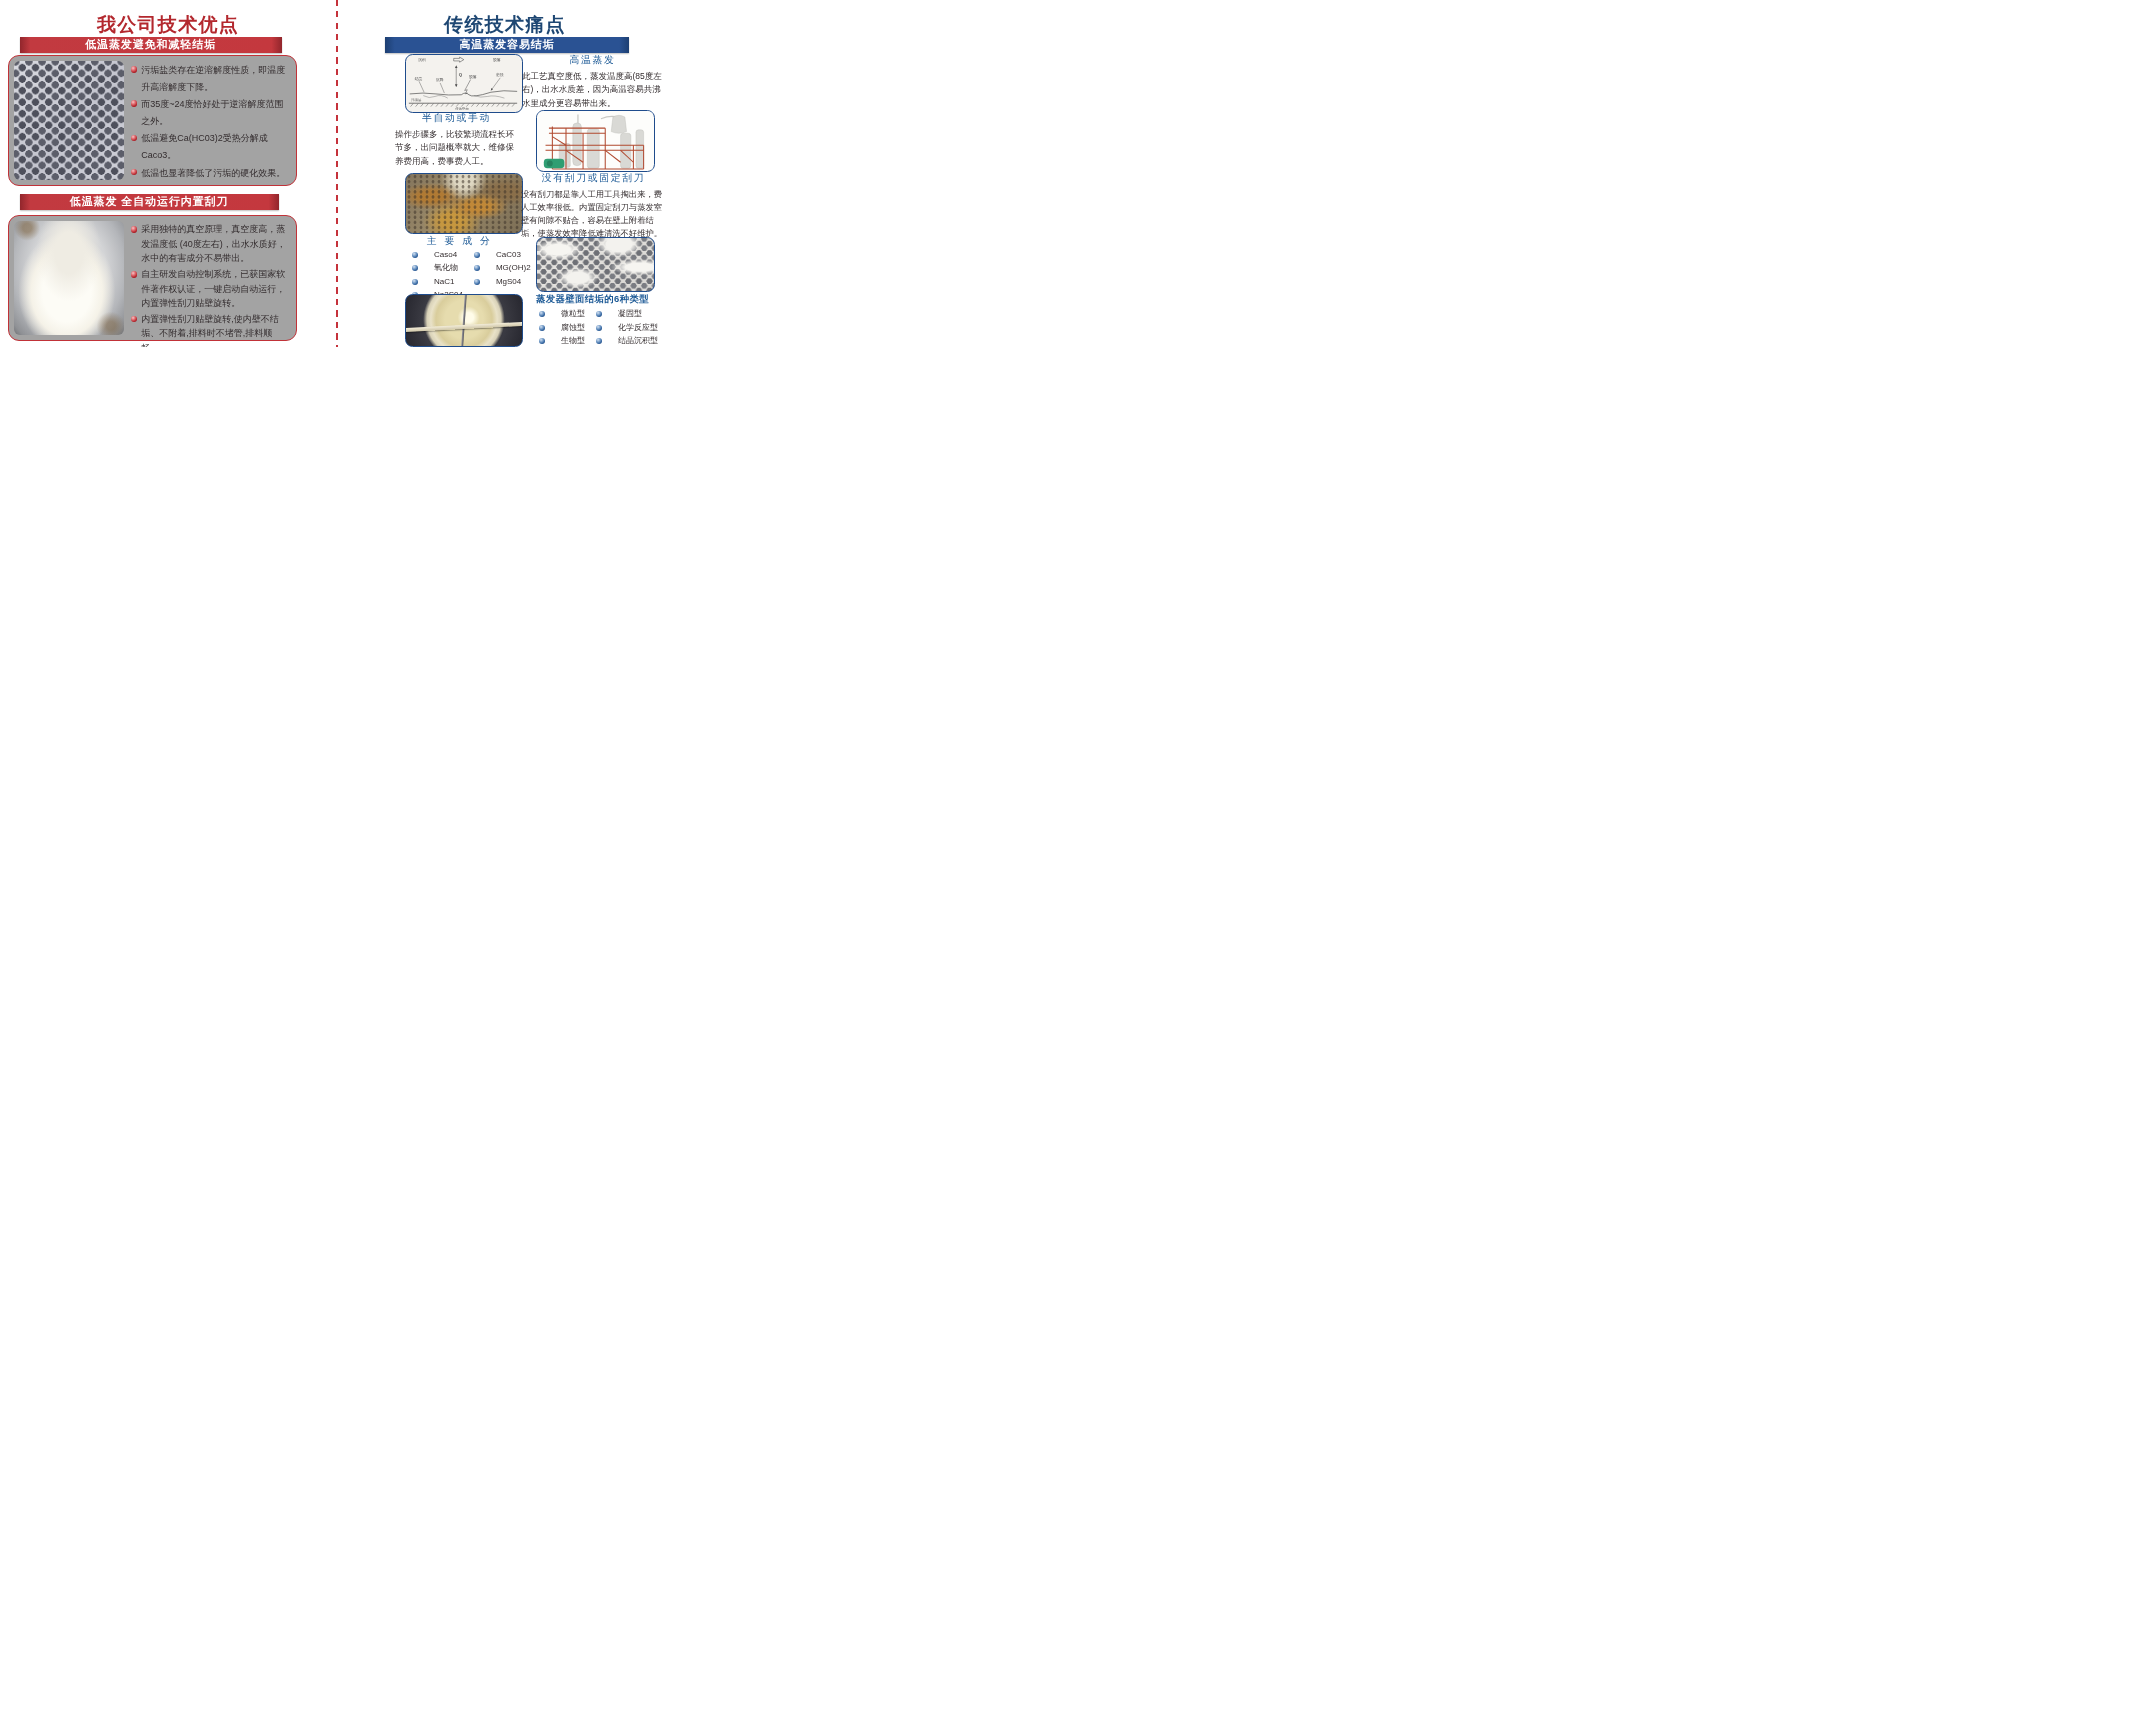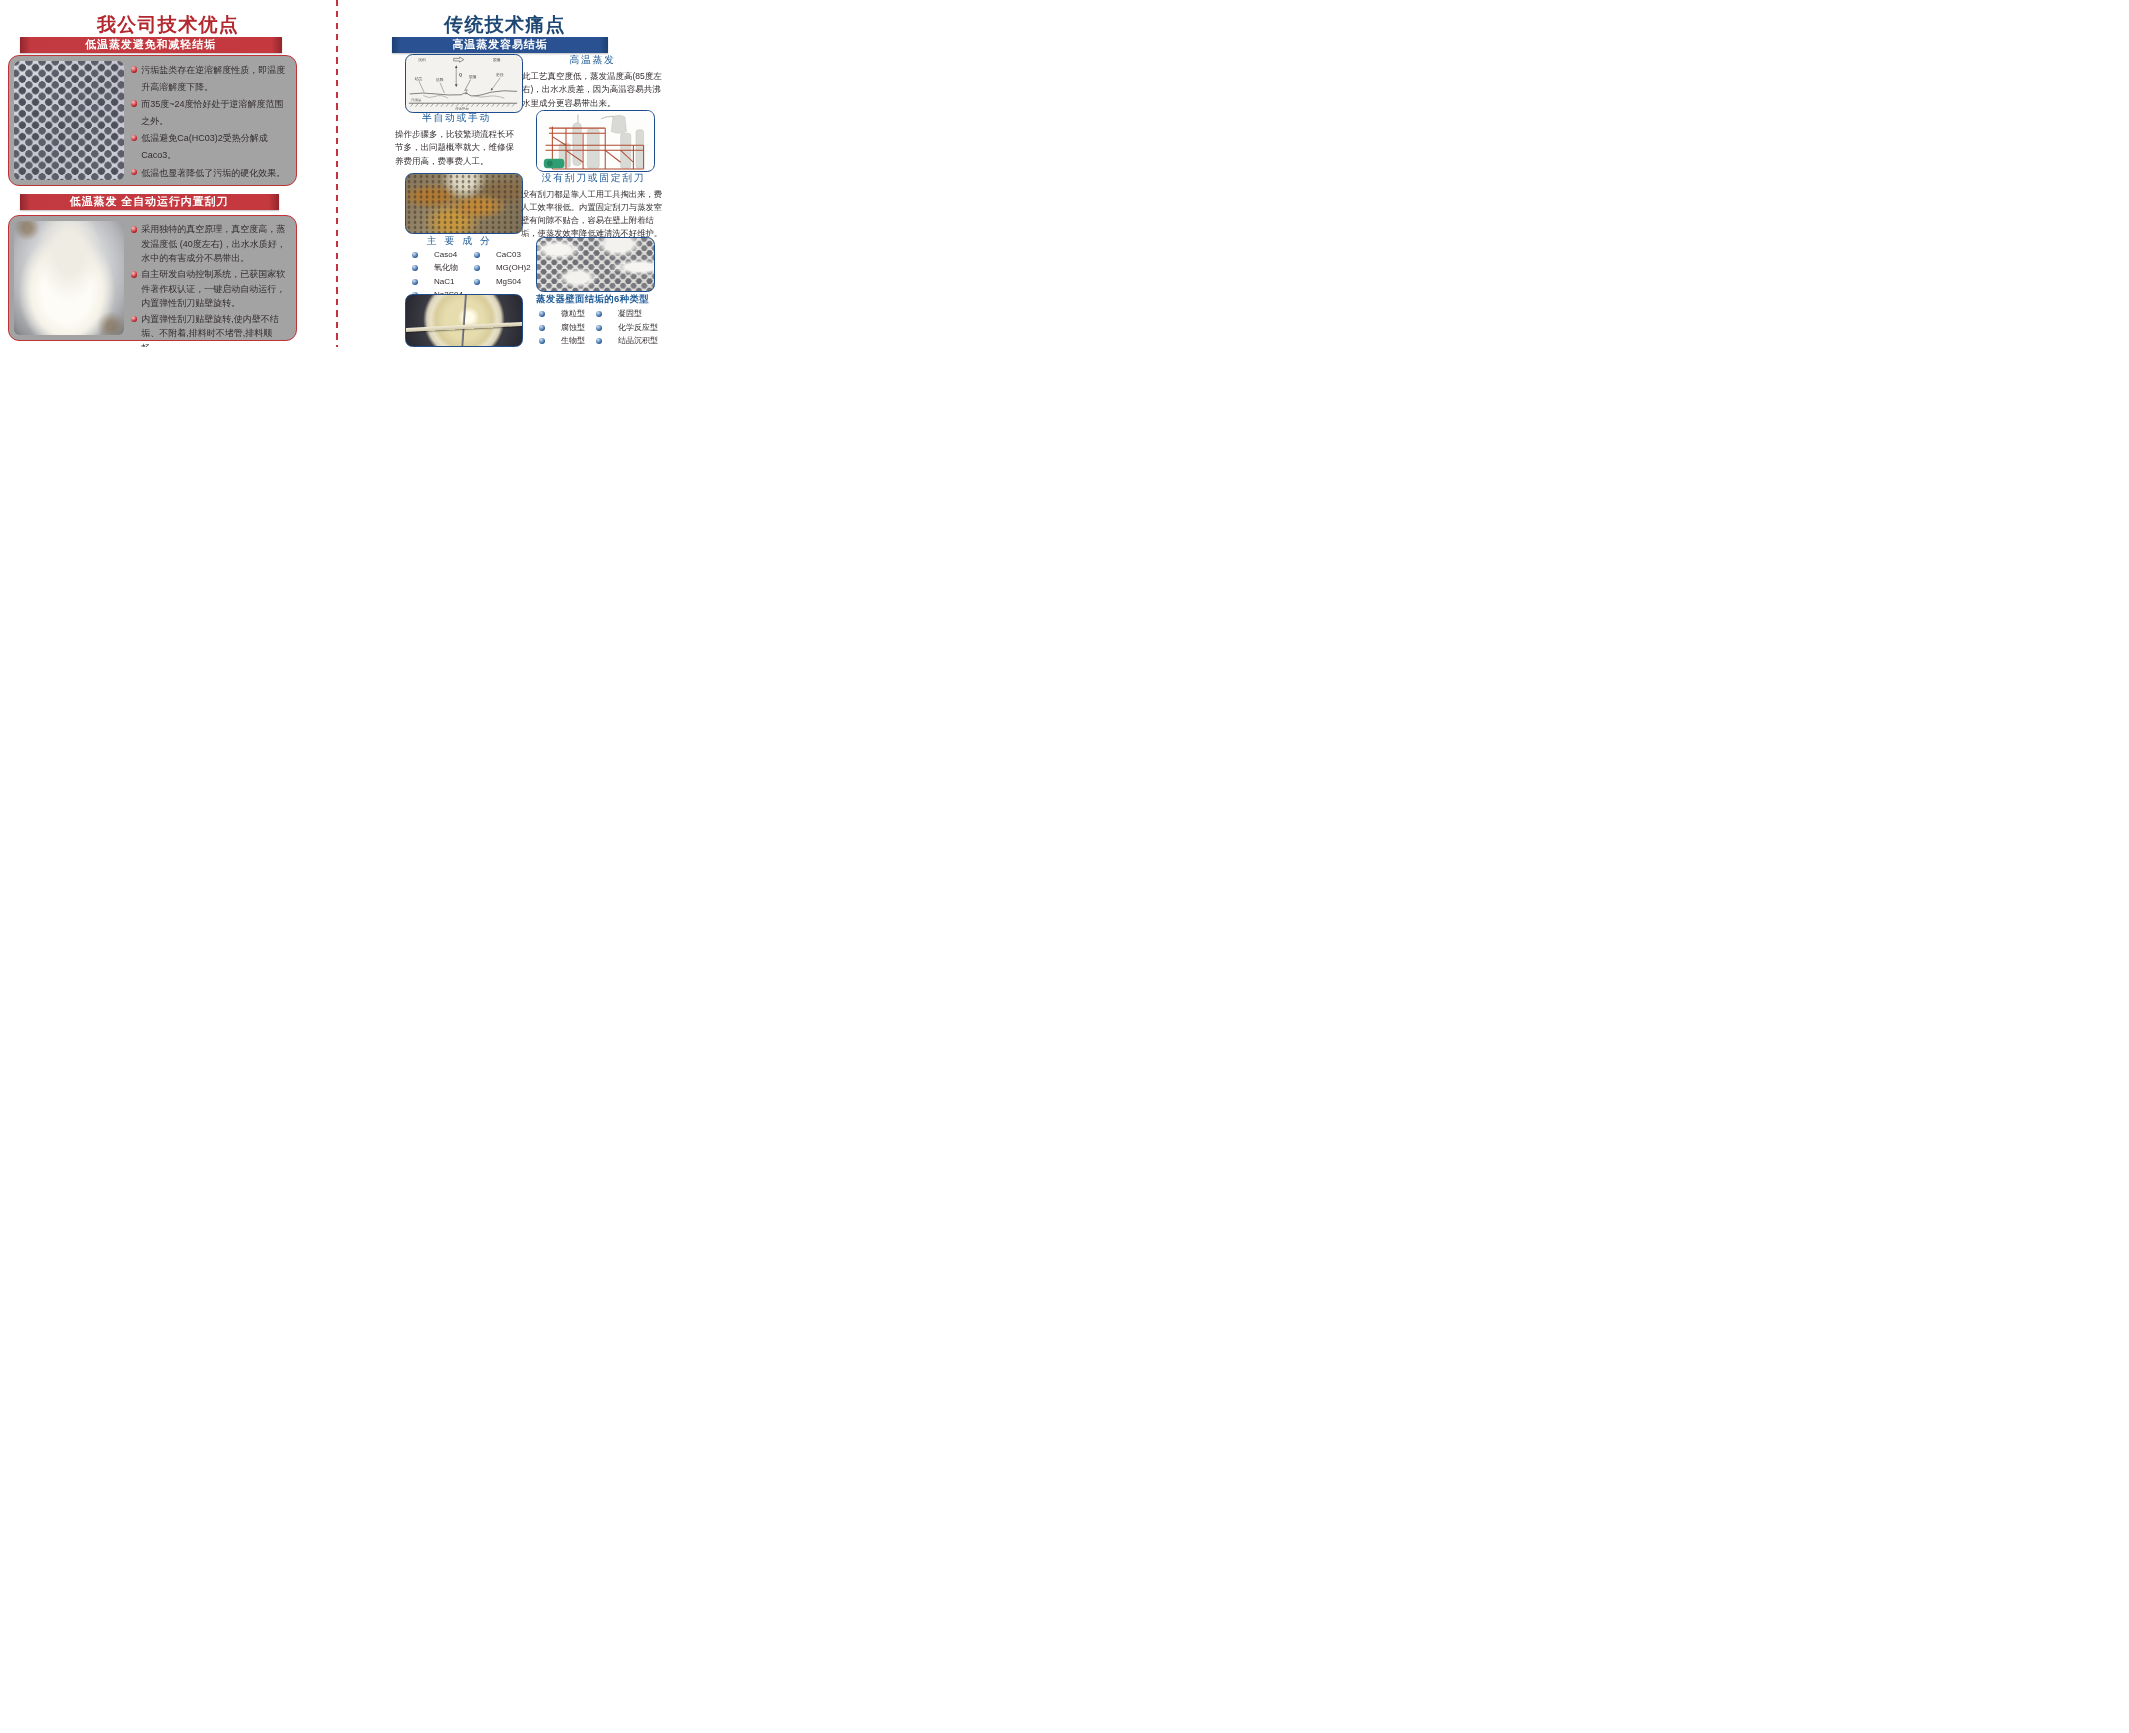--- a/index.html
+++ b/index.html
@@ -142,21 +142,21 @@
           </li>
       </ul>
     </div>
   </div>
 
   <div class="divider"></div>
 
   <div class="col-right">
     <div class="big-title blue">传统技术痛点</div>
 
-    <div class="banner blue" style="left:52px;top:37px;width:216px;">高温蒸发容易结垢</div>
+    <div class="banner blue" style="left:45px;top:37px;width:244px;">高温蒸发容易结垢</div>
 
     <div class="abs framed" style="left:65px;top:54px;width:118px;height:59px;background:#f4f2ee;overflow:hidden;">
       <svg width="114" height="55" viewBox="0 0 268 130">
         <text x="28" y="15" font-size="9" fill="#4a4a4a">沉积</text>
         <polygon points="112,8 126,8 126,5 136,11 126,17 126,14 112,14" fill="none" stroke="#4a4a4a" stroke-width="1.3"></polygon>
         <text x="205" y="15" font-size="9" fill="#4a4a4a">脱落</text>
         <line x1="118" y1="28" x2="118" y2="72" stroke="#4a4a4a" stroke-width="1.2"></line>
         <polygon points="118,24 115,31 121,31" fill="#4a4a4a"></polygon>
         <polygon points="118,76 115,69 121,69" fill="#4a4a4a"></polygon>
         <text x="124" y="50" font-size="10" fill="#4a4a4a" font-weight="bold">Q</text>

